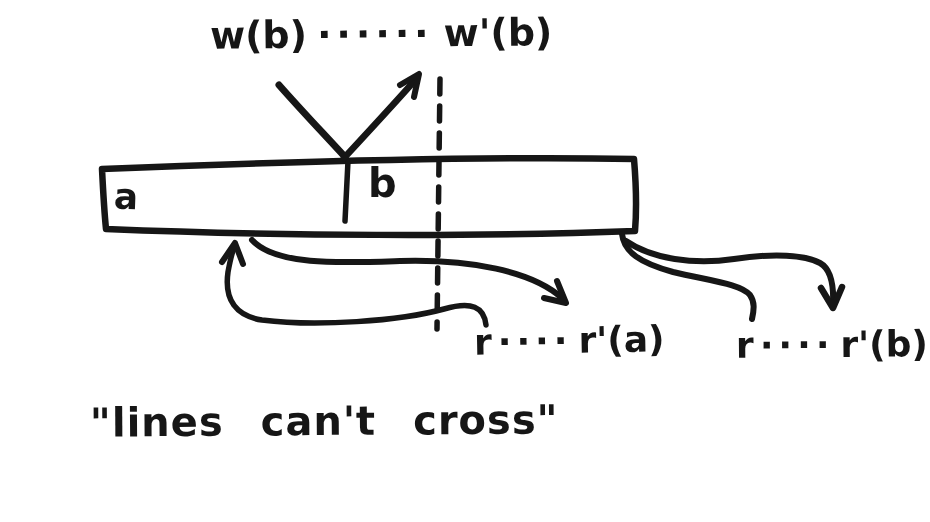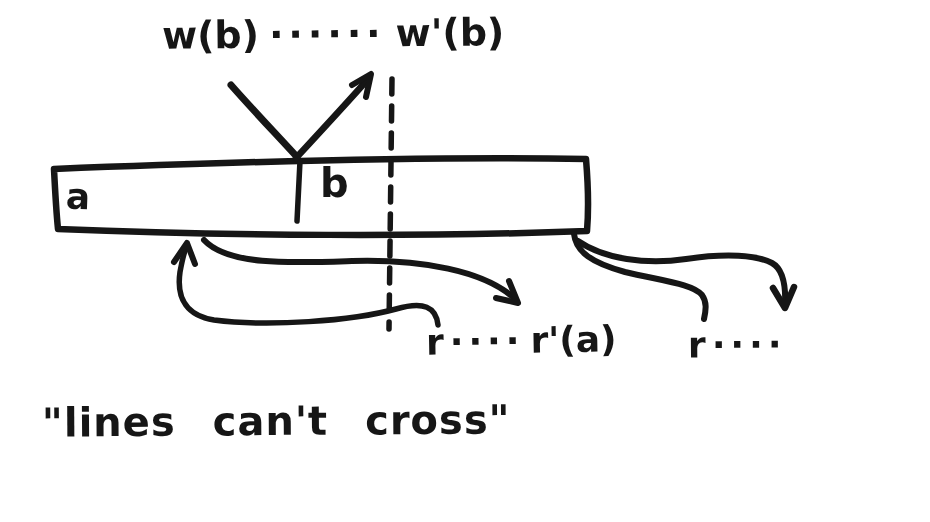--- a/index.html
+++ b/index.html
@@ -7,20 +7,21 @@
     width: 930px; height: 522px;
     background: #ffffff;
     font-family: "DejaVu Sans", sans-serif;
     overflow: hidden;
   }
   .canvas {
     position: relative;
     width: 774px; height: 522px;
     background: #ffffff;
     color: #161616;
+    margin-left: 48px;
   }
   svg.strokes {
     position: absolute; left: 0; top: 0;
     width: 930px; height: 522px;
   }
   svg.strokes path {
     stroke: #161616;
     fill: none;
     stroke-linecap: round;
     stroke-linejoin: round;
@@ -102,17 +103,18 @@
 
   <div class="label read-label read-label-a">
     <span>r</span>
     <span class="dots">····</span>
     <span>r'(a)</span>
   </div>
 
   <div class="label read-label read-label-b">
     <span>r</span>
     <span class="dots">····</span>
+    <span>r'(b)</span>
   </div>
 
   <div class="label caption">"lines can't cross"</div>
 
 </div>
 
 </body></html>

